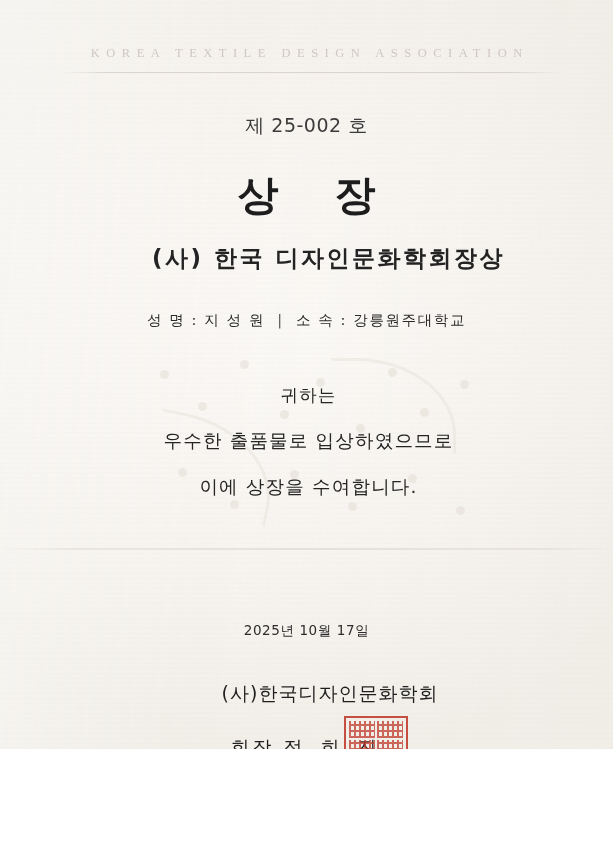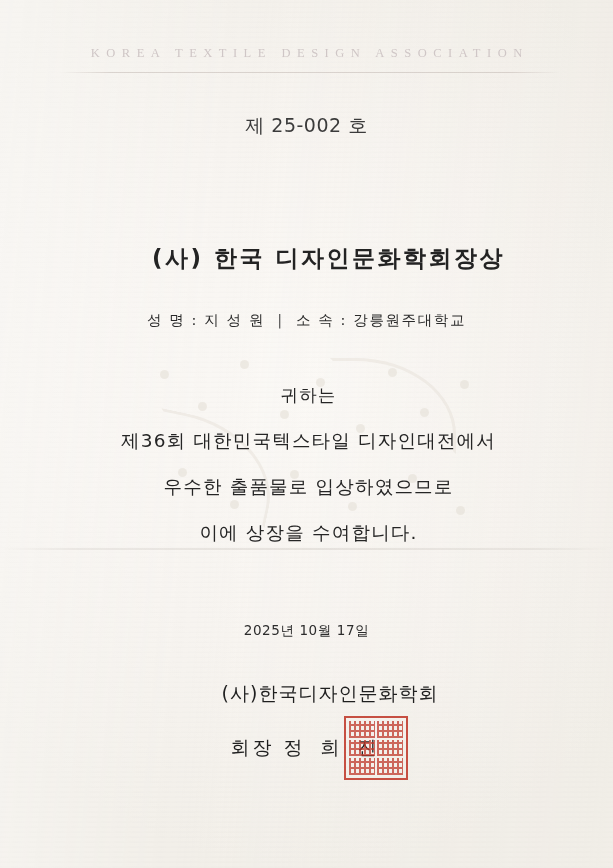--- a/index.html
+++ b/index.html
@@ -6,21 +6,21 @@
     margin: 0;
     padding: 0;
     background: #ffffff;
   }
   body {
     font-family: "DejaVu Sans", "Liberation Sans", sans-serif;
   }
   .page {
     position: relative;
     width: 613px;
-    height: 868px;
+    height: 749px;
     margin: 0 auto;
     background:
       radial-gradient(ellipse 70% 55% at 50% 45%, #fbf9f6 0%, #f7f4f0 55%, #f2efe9 100%),
       linear-gradient(180deg, #faf8f5 0%, #f6f3ee 50%, #f3f0ea 100%);
     overflow: hidden;
     box-sizing: border-box;
   }
   
   .grain {
     position: absolute;
@@ -249,34 +249,34 @@
     <div class="wm-dot" style="left:228px; top:152px;"></div>
     <div class="wm-dot" style="left:288px; top:124px;"></div>
     <div class="wm-dot" style="left:336px; top:156px;"></div>
   </div>
 
   <div class="header-assoc">KOREA TEXTILE DESIGN ASSOCIATION</div>
   <div class="header-rule"></div>
 
   <div class="serial">제 25-002 호</div>
 
+  <div class="big-title">상장</div>
 
   <div class="award-name">(사) 한국 디자인문화학회장상</div>
 
   <div class="recipient">
     <span>성 명 :</span>
     <span>지 성 원</span>
     <span class="sep">|</span>
     <span>소 속 :</span>
     <span>강릉원주대학교</span>
   </div>
 
   <div class="body-text">
     <div class="body-line l1">귀하는</div>
-    <div class="body-line">제36회  대한민국텍스타일 디자인대전에서</div>
     <div class="body-line">우수한  출품물로  입상하였으므로</div>
     <div class="body-line">이에  상장을  수여합니다.</div>
   </div>
 
   <div class="date">2025년 10월 17일</div>
 
   <div class="org">(사)한국디자인문화학회</div>
 
   <div class="signer-row">
     <span>회장</span>

